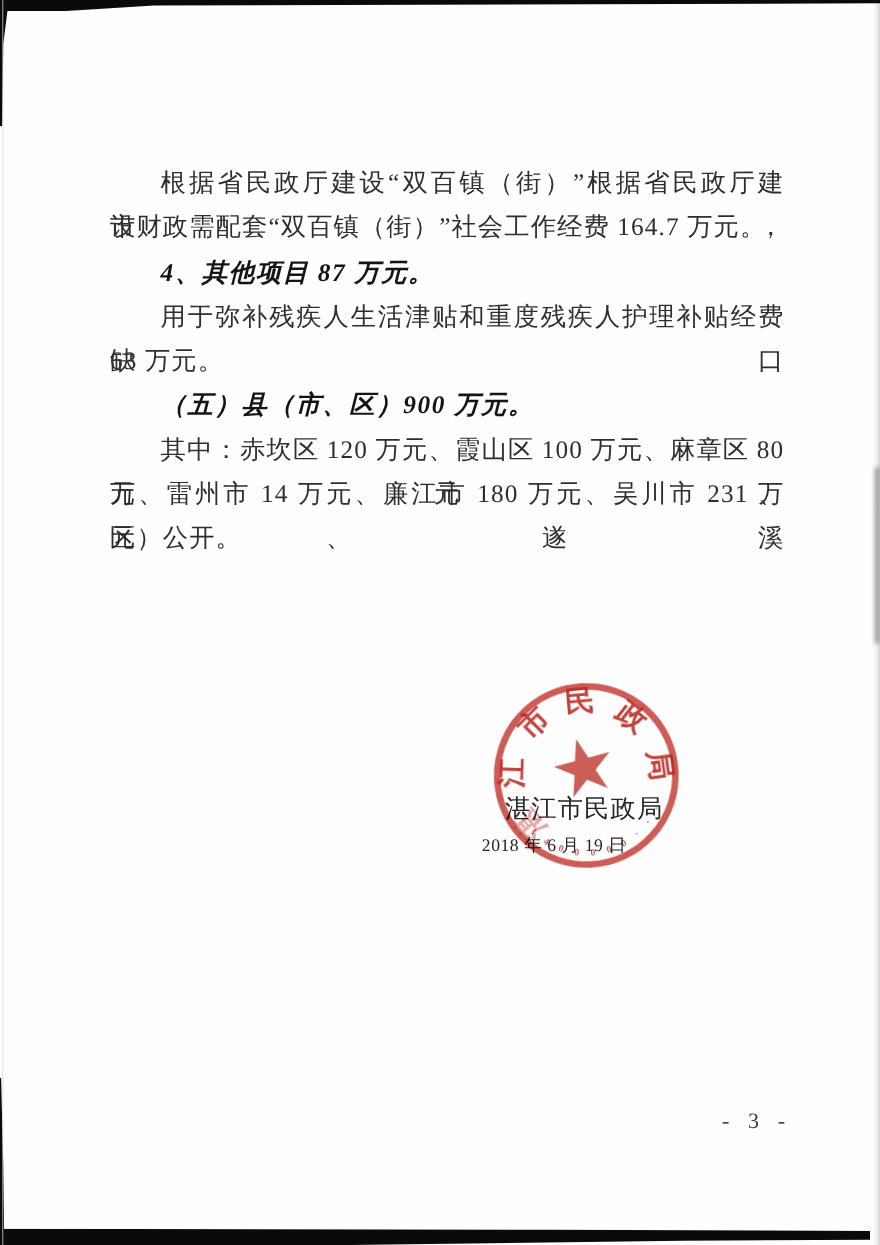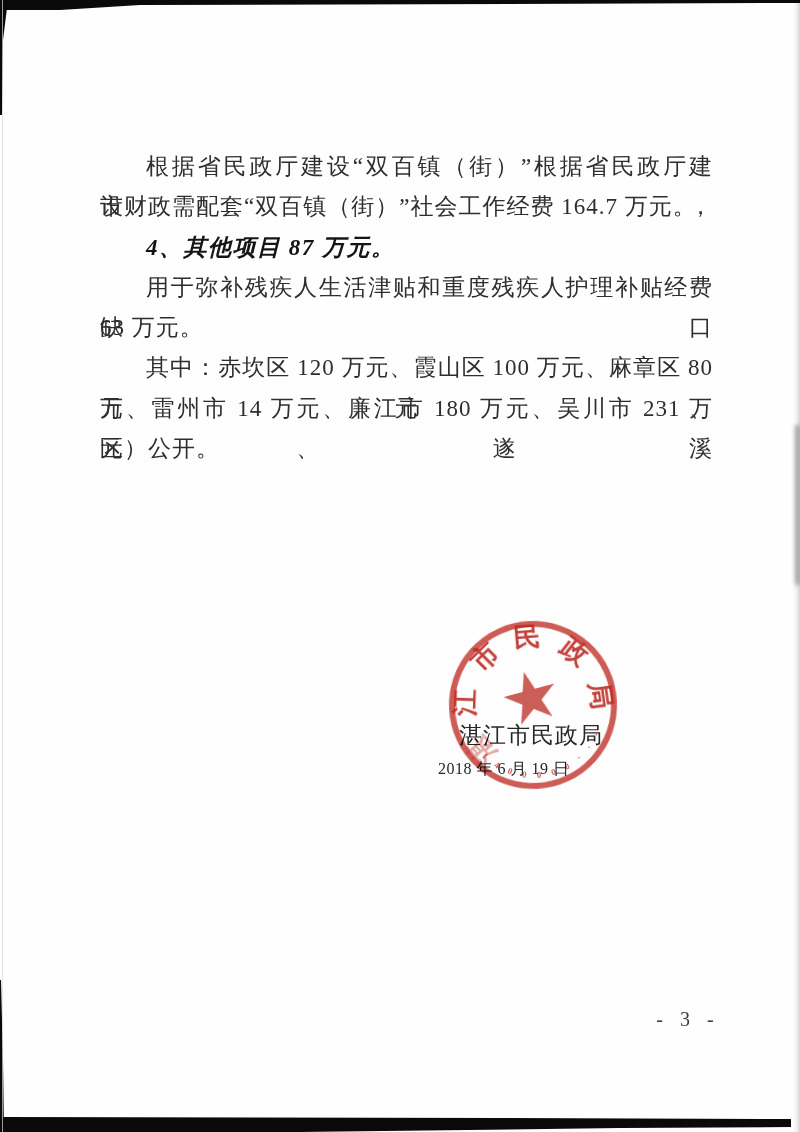--- a/index.html
+++ b/index.html
@@ -76,20 +76,21 @@
   <div class="edge-left-faint"></div>
   <div class="edge-right-shade"></div>
   <div class="edge-right-smudge"></div>
 
   <div class="doc-text">
     <div class="line indent fill">根据省民政厅建设“双百镇（街）”根据省民政厅建设，</div>
     <div class="line">市财政需配套“双百镇（街）”社会工作经费 164.7 万元。</div>
     <div class="line indent bold">4、其他项目 87 万元。</div>
     <div class="line indent fill">用于弥补残疾人生活津贴和重度残疾人护理补贴经费缺口</div>
     <div class="line">63 万元。</div>
+    <div class="line indent bold">（五）县（市、区）900 万元。</div>
     <div class="line indent fill">其中：赤坎区 120 万元、霞山区 100 万元、麻章区 80 万元、</div>
     <div class="line fill">元、雷州市 14 万元、廉江市 180 万元、吴川市 231 万元、遂溪</div>
     <div class="line">区）公开。</div>
   </div>
 
   <div class="sign-name">湛江市民政局</div>
   <div class="sign-date">2018 年 6 月 19 日</div>
 
   <div class="seal">
     <div class="seal-ring"></div>

